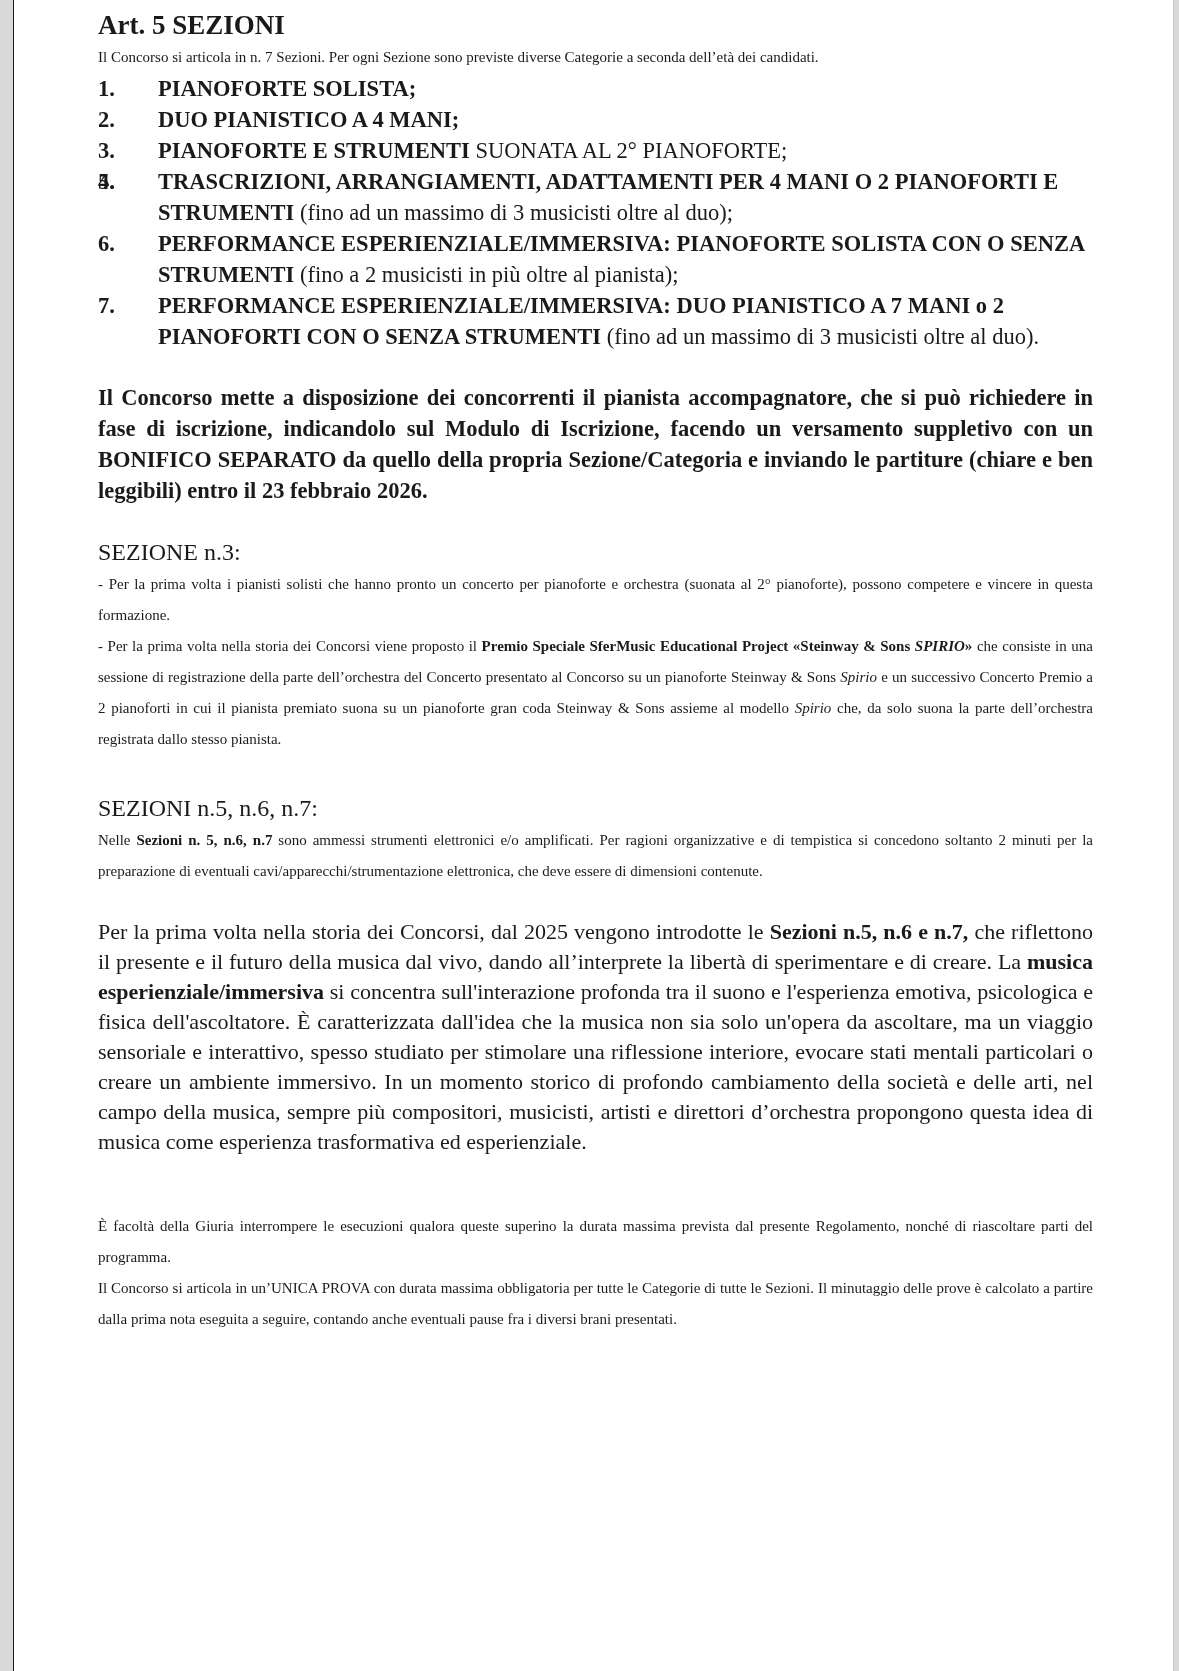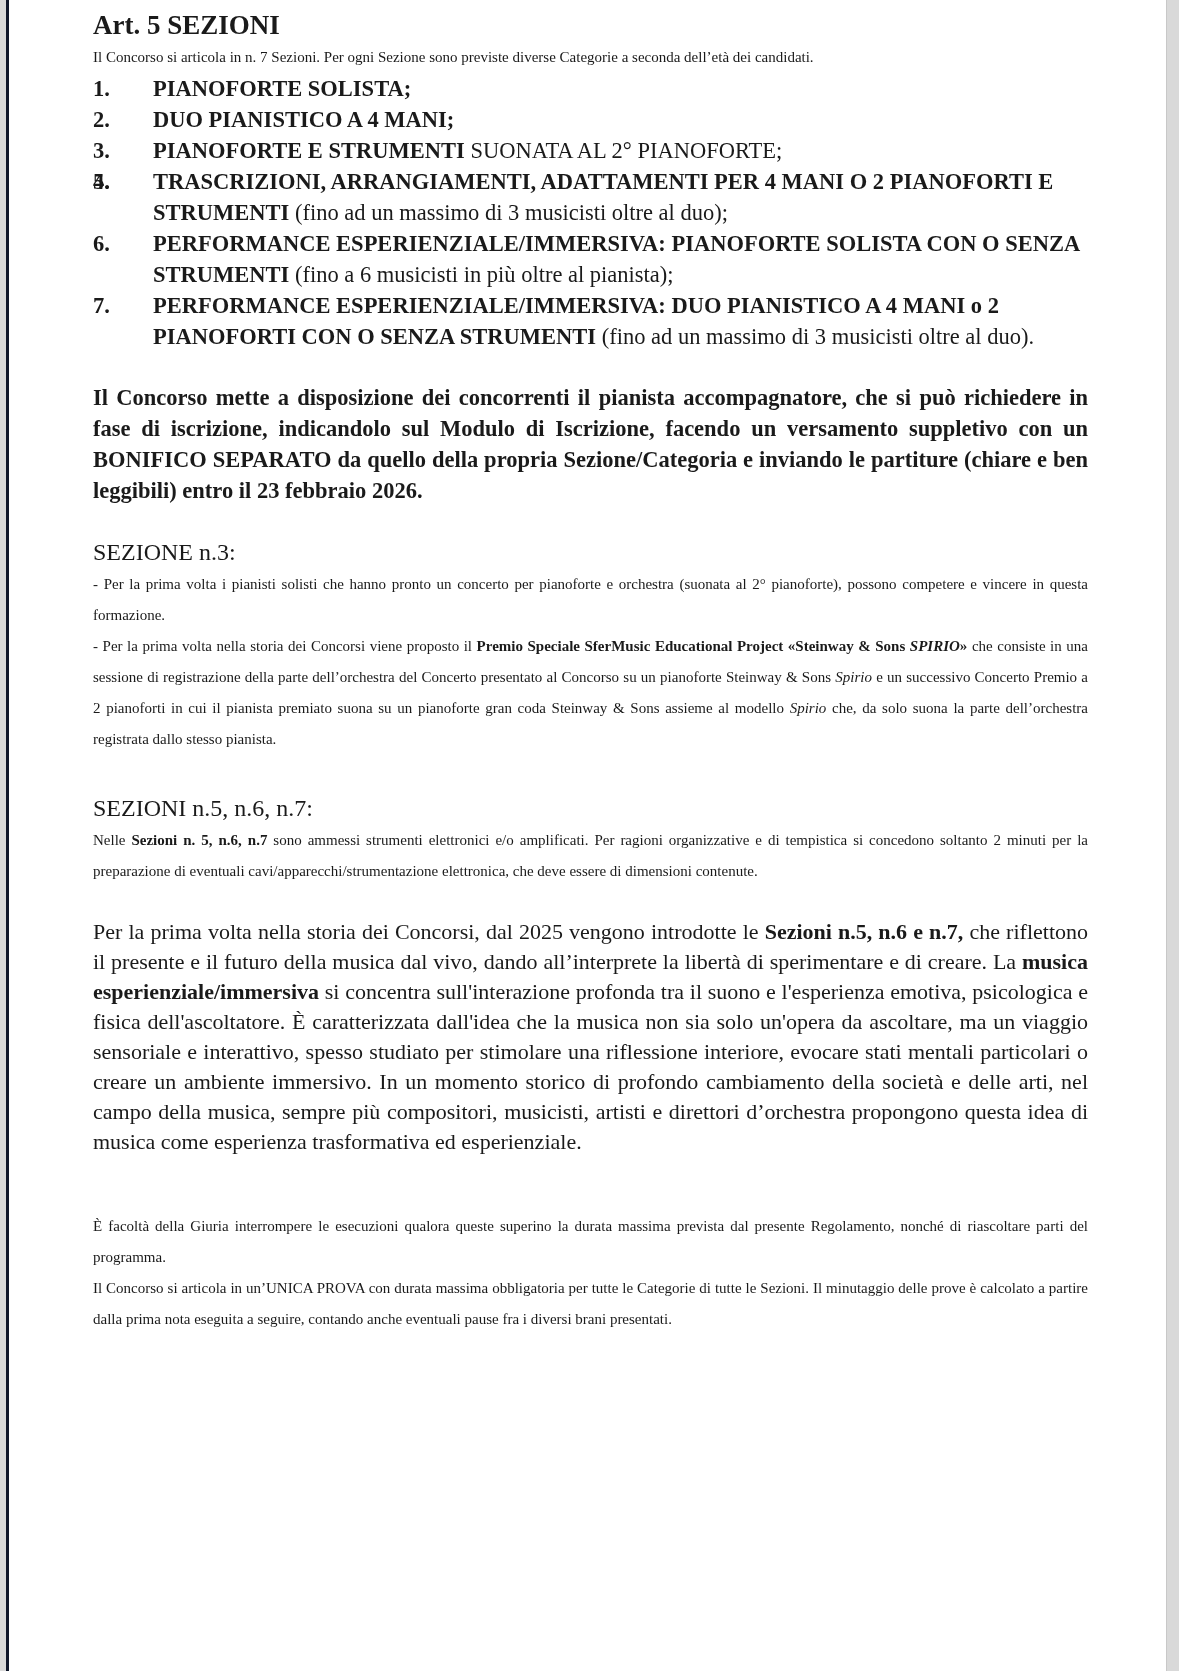--- a/index.html
+++ b/index.html
@@ -7,26 +7,26 @@
       width: 1179px;
       height: 1671px;
       background: #d9d9d9;
       position: relative;
       overflow: hidden;
       font-family: "Liberation Serif", "DejaVu Serif", serif;
       color: #1a1a1a;
     }
     .page {
       position: absolute;
-      left: 6px;
+      left: 13px;
       top: 0;
       width: 1161px;
       height: 1671px;
       background: #ffffff;
-      border-left: 3px solid #0f172a;
+      border-left: 1px solid #0f172a;
       border-right: 1px solid #c8c8c8;
       box-sizing: border-box;
     }
     .content {
       position: absolute;
       left: 84px;
       top: 8px;
       width: 995px;
     }
     .art-heading {
@@ -92,22 +92,22 @@
 
     <h2 class="art-heading">Art. 5 SEZIONI</h2>
     <p class="body">Il Concorso si articola in n. 7 Sezioni. Per ogni Sezione sono previste diverse Categorie a seconda dell’età dei candidati.</p>
 
     <ol class="sections">
       <li><span class="num">1.</span><span class="b">PIANOFORTE SOLISTA;</span><span></span></li>
       <li><span class="num">2.</span><span class="b">DUO PIANISTICO A 4 MANI;</span><span></span></li>
       <li><span class="num">3.</span><span class="b">PIANOFORTE E STRUMENTI</span><span> SUONATA AL 2° PIANOFORTE;</span></li>
       <li><span class="num">4.</span><span></span></li>
       <li><span class="num">5.</span><span class="b">TRASCRIZIONI, ARRANGIAMENTI, ADATTAMENTI PER 4 MANI O 2 PIANOFORTI E STRUMENTI</span><span> (fino ad un massimo di 3 musicisti oltre al duo);</span></li>
-      <li><span class="num">6.</span><span class="b">PERFORMANCE ESPERIENZIALE/IMMERSIVA: PIANOFORTE SOLISTA CON O SENZA STRUMENTI</span><span> (fino a 6 musicisti in più oltre al pianista);</span></li>
-      <li><span class="num">7.</span><span class="b">PERFORMANCE ESPERIENZIALE/IMMERSIVA: DUO PIANISTICO A 4 MANI o 2 PIANOFORTI CON O SENZA STRUMENTI</span><span> (fino ad un massimo di 3 musicisti oltre al duo).</span></li>
+      <li><span class="num">6.</span><span class="b">PERFORMANCE ESPERIENZIALE/IMMERSIVA: PIANOFORTE SOLISTA CON O SENZA STRUMENTI</span><span> (fino a 2 musicisti in più oltre al pianista);</span></li>
+      <li><span class="num">7.</span><span class="b">PERFORMANCE ESPERIENZIALE/IMMERSIVA: DUO PIANISTICO A 7 MANI o 2 PIANOFORTI CON O SENZA STRUMENTI</span><span> (fino ad un massimo di 3 musicisti oltre al duo).</span></li>
     </ol>
 
     <div class="gap-a"></div>
     <p class="bold-block">Il Concorso mette a disposizione dei concorrenti il pianista accompagnatore, che si può richiedere in fase di iscrizione, indicandolo sul Modulo di Iscrizione, facendo un versamento suppletivo con un BONIFICO SEPARATO da quello della propria Sezione/Categoria e inviando le partiture (chiare e ben leggibili) entro il 23 febbraio 2026.</p>
 
     <div class="gap-b"></div>
     <h3 class="sub-heading">SEZIONE n.3:</h3>
     <p class="body">- Per la prima volta i pianisti solisti che hanno pronto un concerto per pianoforte e orchestra (suonata al 2° pianoforte), possono competere e vincere in questa formazione.</p>
     <p class="body"><span>- Per la prima volta nella storia dei Concorsi viene proposto il </span><span class="b">Premio Speciale SferMusic Educational Project «Steinway &amp; Sons </span><span class="bi">SPIRIO</span><span class="b">»</span><span> che consiste in una sessione di registrazione della parte dell’orchestra del Concerto presentato al Concorso su un pianoforte Steinway &amp; Sons </span><span class="i">Spirio</span><span> e un successivo Concerto Premio a 2 pianoforti in cui il pianista premiato suona su un pianoforte gran coda Steinway &amp; Sons assieme al  modello </span><span class="i">Spirio</span><span> che, da solo suona la parte dell’orchestra registrata dallo stesso pianista.</span></p>
 

